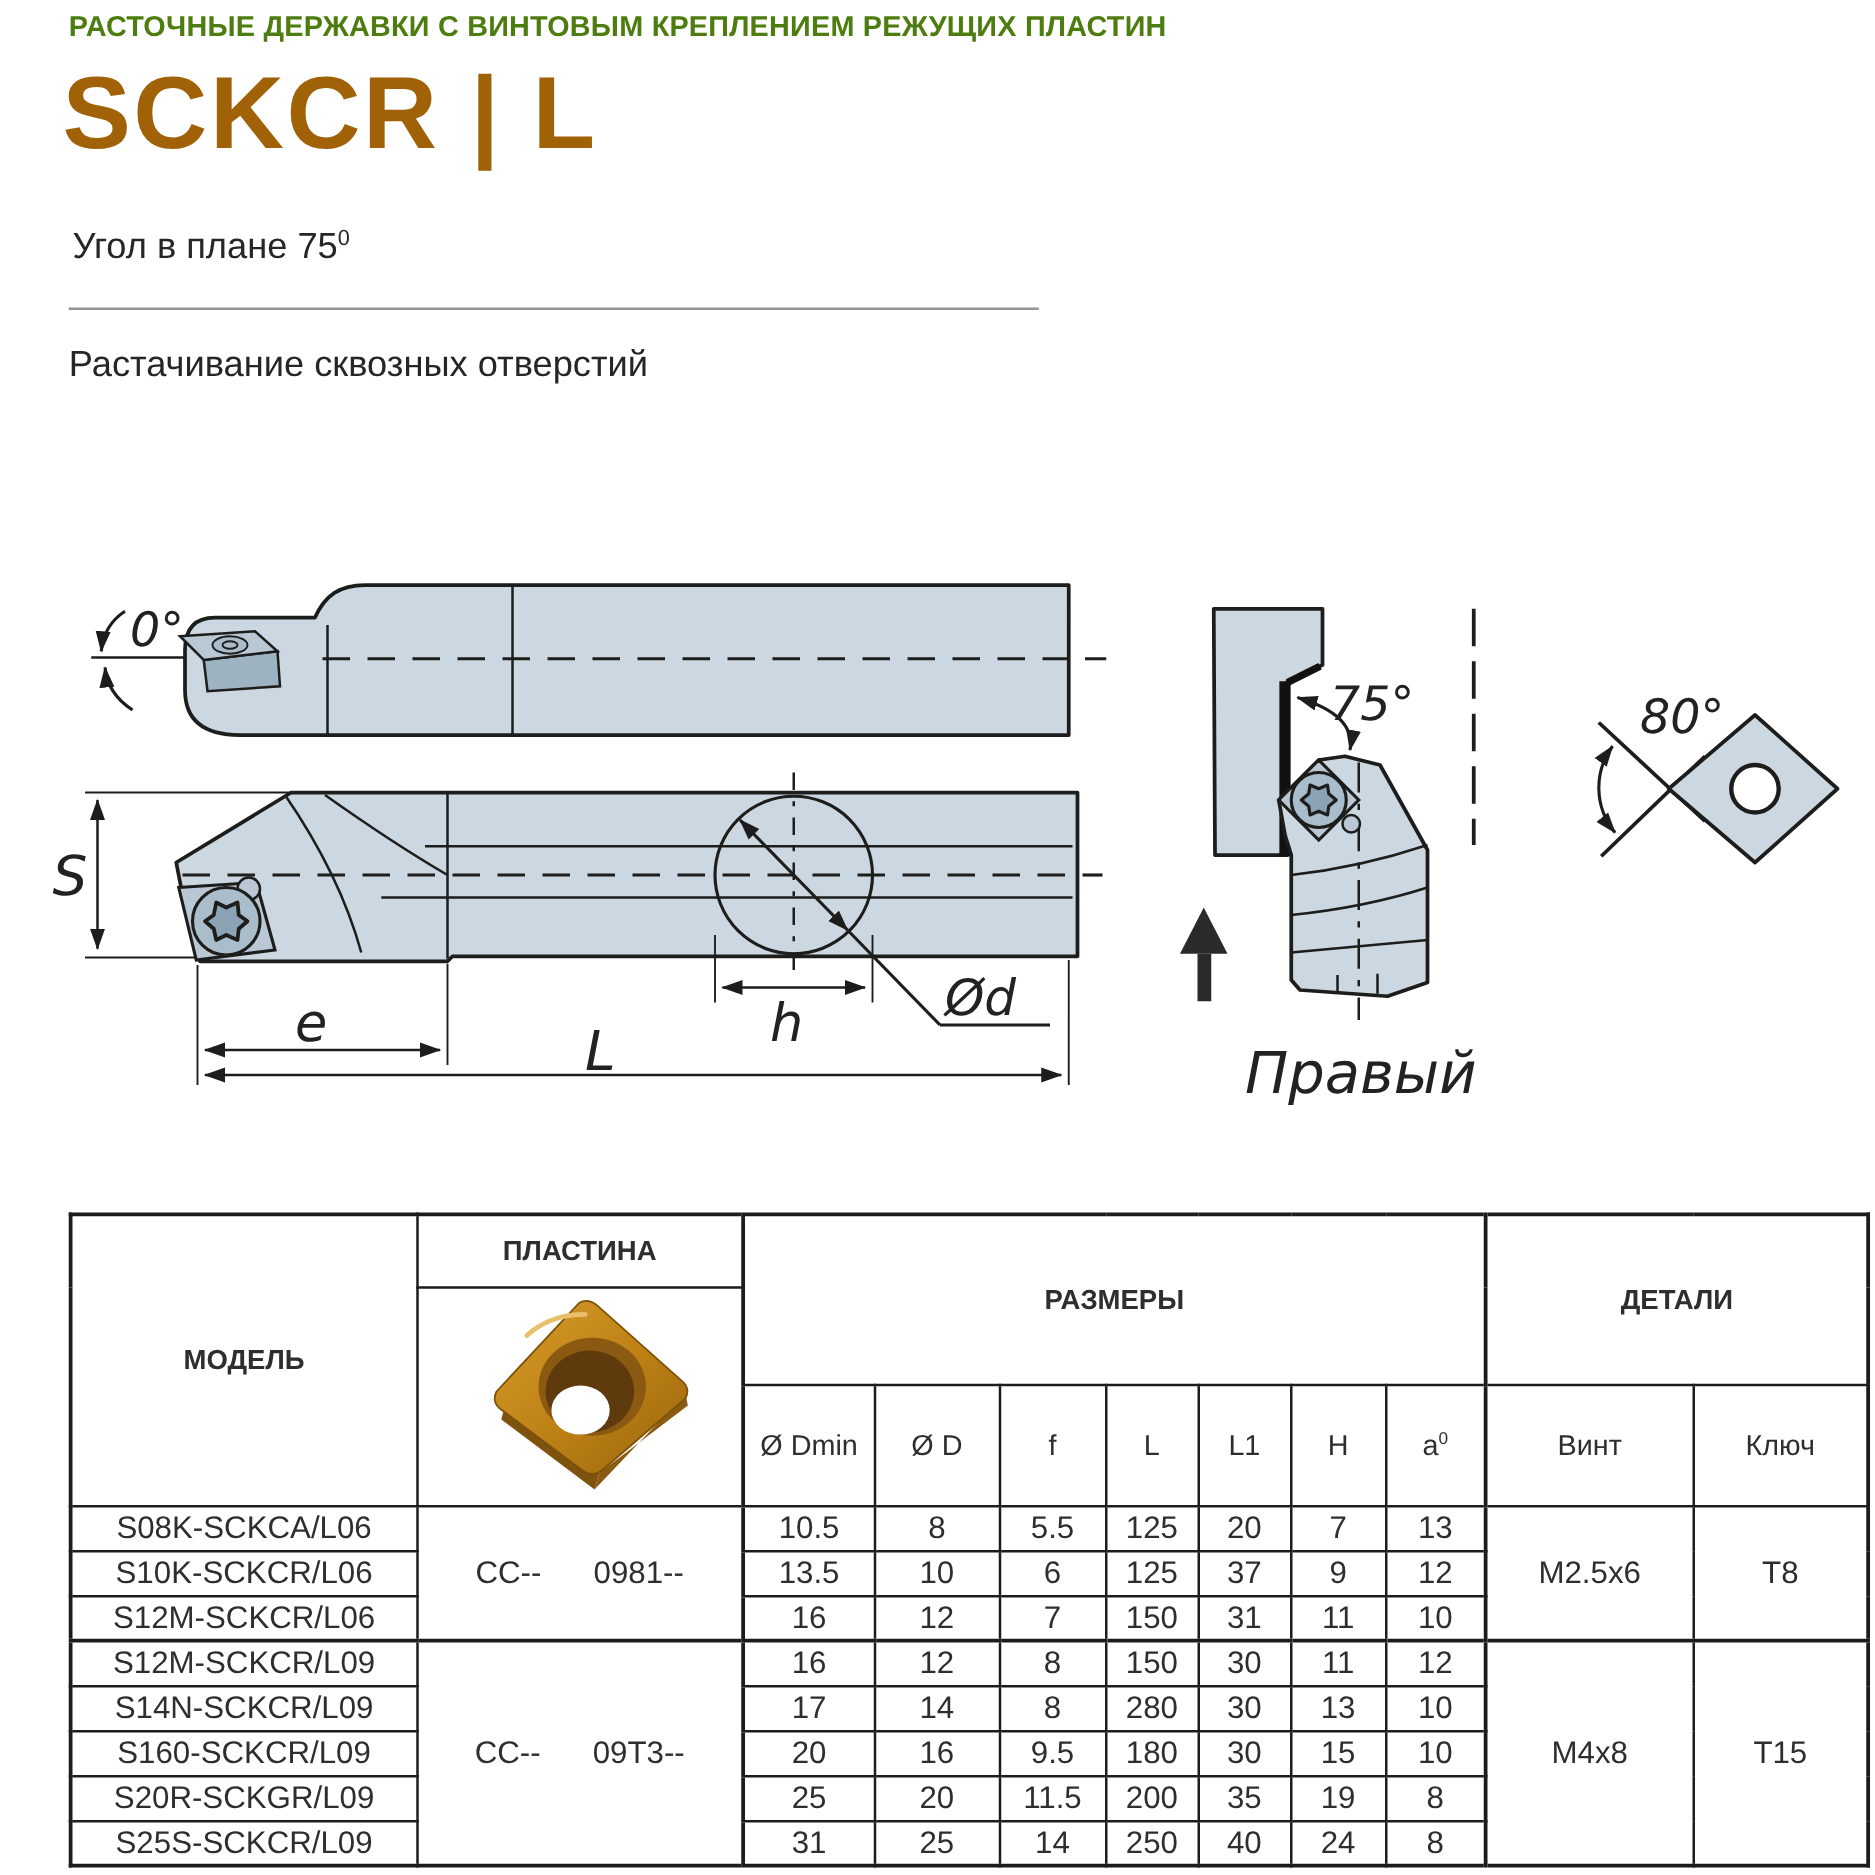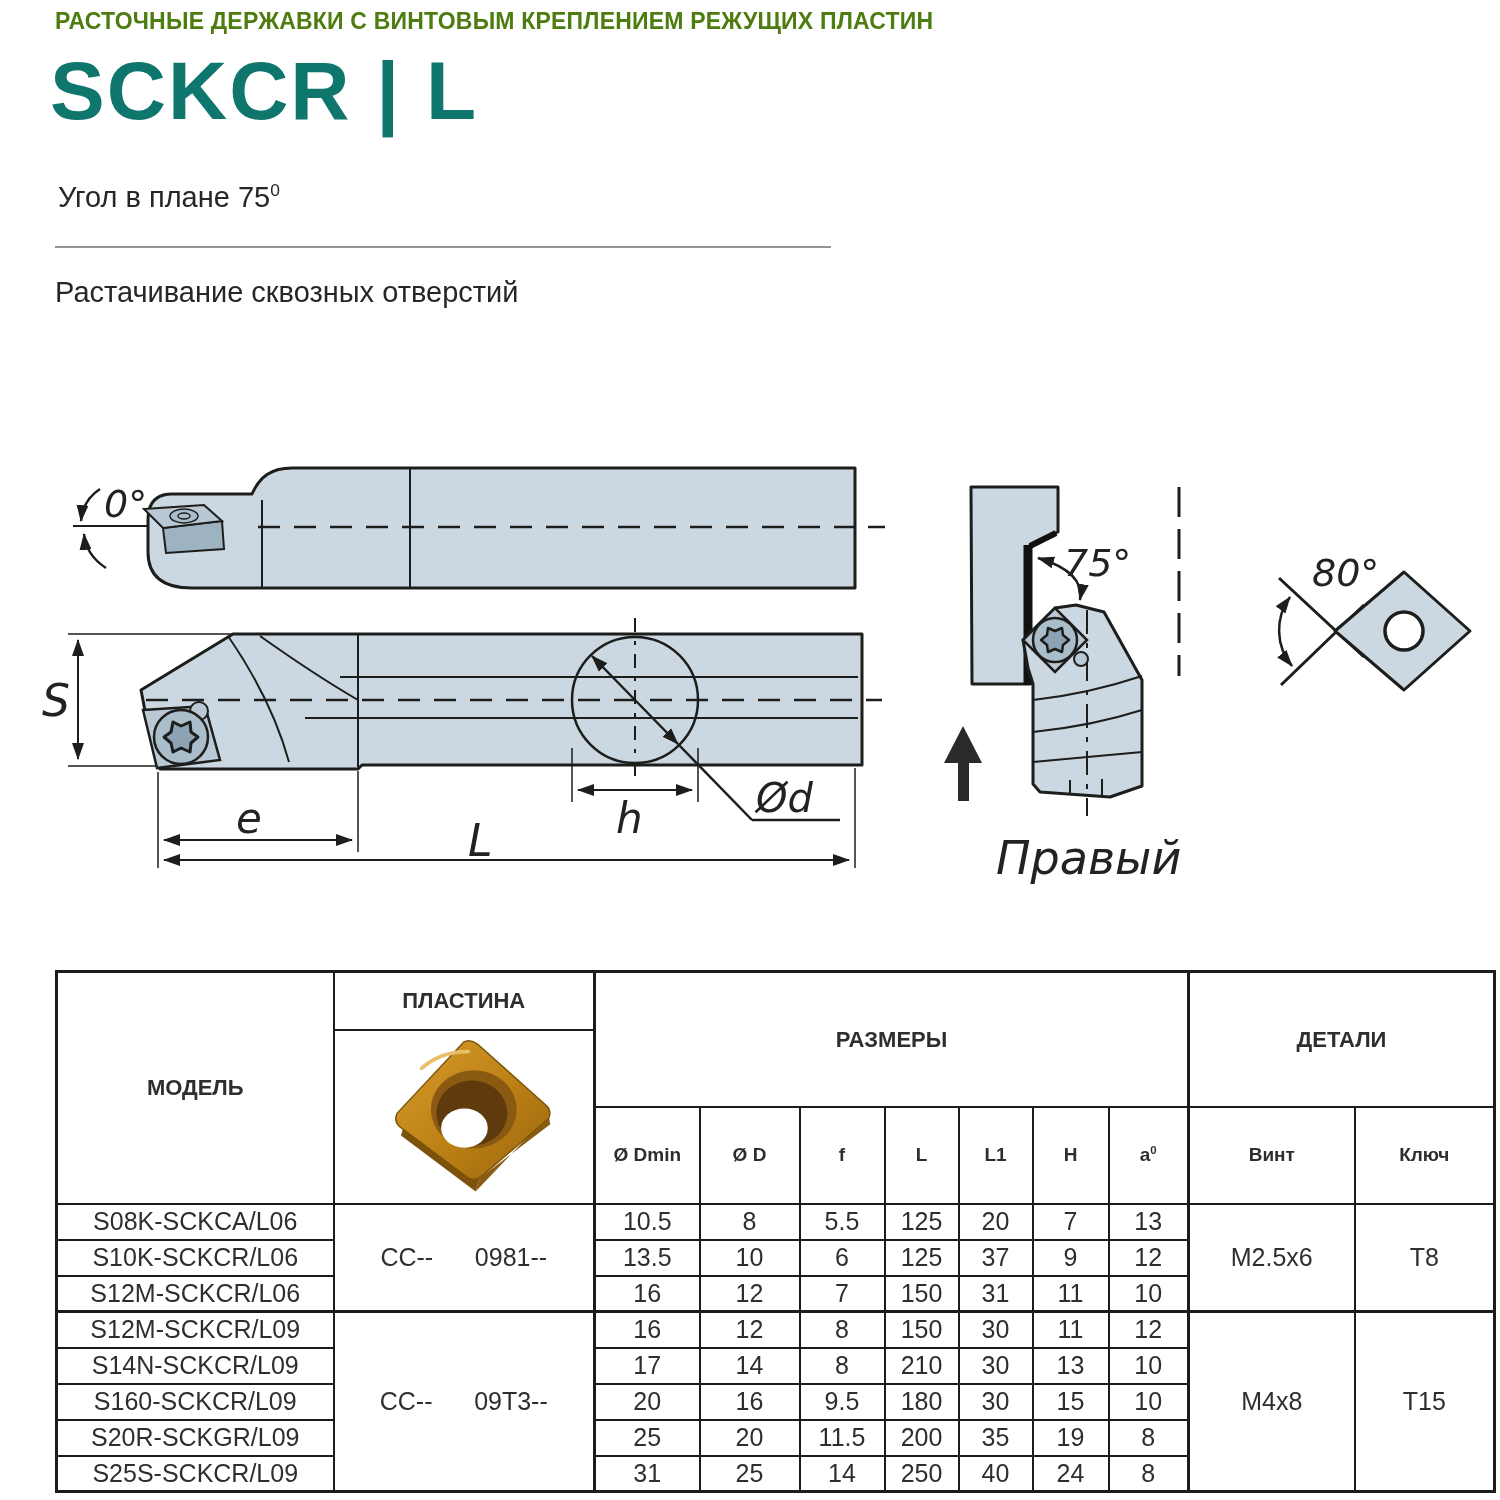--- a/index.html
+++ b/index.html
@@ -1,28 +1,28 @@
 <!DOCTYPE html>
 <html><head>
 <meta charset="utf-8">
 <style>
   html,body{margin:0;padding:0;background:#fff;}
   body{width:1500px;height:1500px;position:relative;font-family:"Liberation Sans",sans-serif;color:#2b2b2b;}
   .kicker{position:absolute;left:55px;top:8px;font-size:23px;font-weight:bold;color:#4d7c0f;letter-spacing:.2px;}
-  .title{position:absolute;left:50px;top:44px;font-size:82px;font-weight:900;color:#0f766e;letter-spacing:2px;}
+  .title{position:absolute;left:50px;top:44px;font-size:82px;font-weight:900;color:#a16207;letter-spacing:2px;}
   .subtitle{position:absolute;left:58px;top:180px;font-size:29px;color:#262626;}
   .subtitle sup{font-size:60%;}
   .divider{position:absolute;left:55px;top:246px;width:776px;border-top:2px solid #949494;}
   .desc{position:absolute;left:55px;top:276px;font-size:29px;color:#262626;}
   svg.drawing{position:absolute;left:0;top:430px;}
   .dimtxt{font-family:"DejaVu Sans",sans-serif;font-style:italic;fill:#222;}
   table.spec{position:absolute;left:55px;top:970px;width:1438px;border-collapse:collapse;table-layout:fixed;border:3px solid #1c1c1c;}
   table.spec th,table.spec td{border:2px solid #1c1c1c;text-align:center;vertical-align:middle;padding:0;color:#2e2e2e;}
   .gh{font-weight:bold;font-size:22px;color:#222;}
-  .sh{font-weight:bold;font-size:19px;}
+  .sh{font-weight:normal;font-size:23px;}
   .sh sup{font-size:60%;}
   td.val,td.model{font-size:25px;}
   td.code{font-size:25px;white-space:pre;}
   .thick-l{border-left:3px solid #1c1c1c !important;}
   .thick-t td{border-top:3px solid #1c1c1c !important;margin-top:20px;}
   tr.hr1{height:58px;}  tr.hr2{height:77px;}  tr.hr3{height:95px;}
   tr.dr{height:36px;}
 </style>
 </head>
 <body>
@@ -223,21 +223,21 @@
     <td class="val">11</td>
     <td class="val">12</td>
     <td class="val thick-l" rowspan="5">M4x8</td>
     <td class="val" rowspan="5">T15</td>
   </tr>
   <tr class="dr">
     <td class="model">S14N-SCKCR/L09</td>
     <td class="val thick-l">17</td>
     <td class="val">14</td>
     <td class="val">8</td>
-    <td class="val">210</td>
+    <td class="val">280</td>
     <td class="val">30</td>
     <td class="val">13</td>
     <td class="val">10</td>
   </tr>
   <tr class="dr">
     <td class="model">S160-SCKCR/L09</td>
     <td class="val thick-l">20</td>
     <td class="val">16</td>
     <td class="val">9.5</td>
     <td class="val">180</td>

